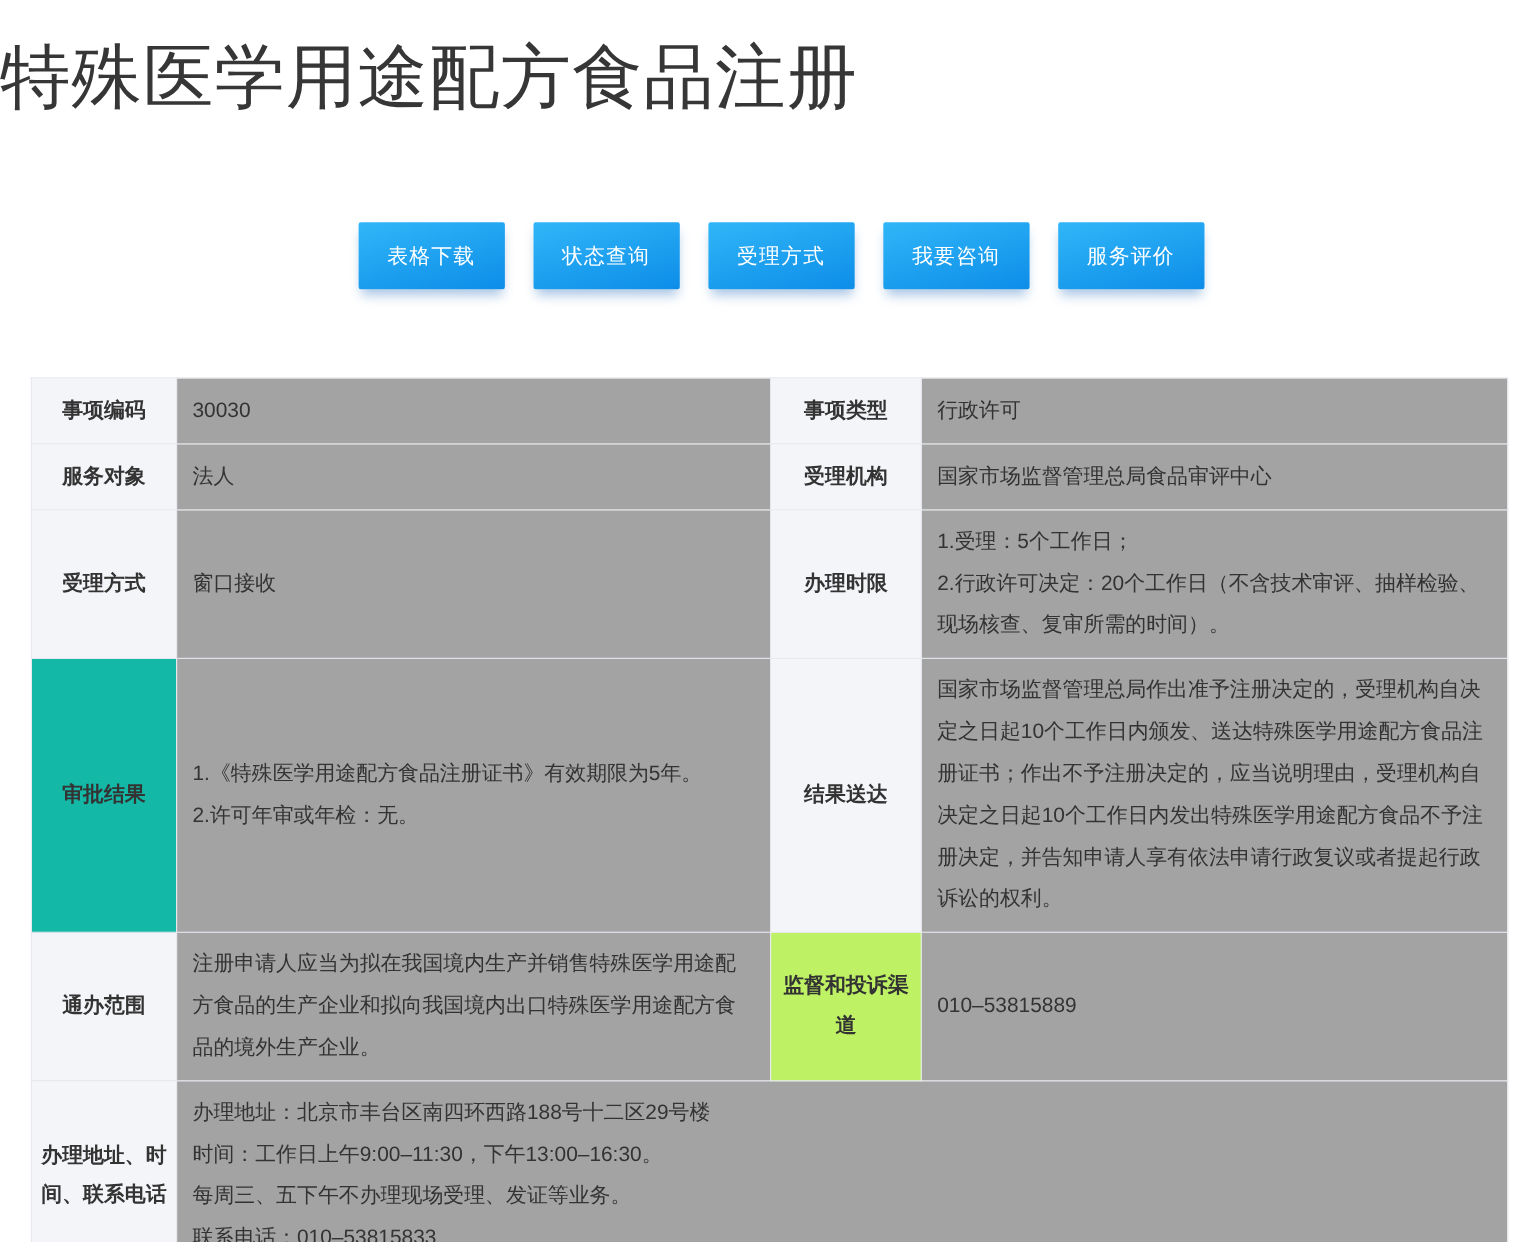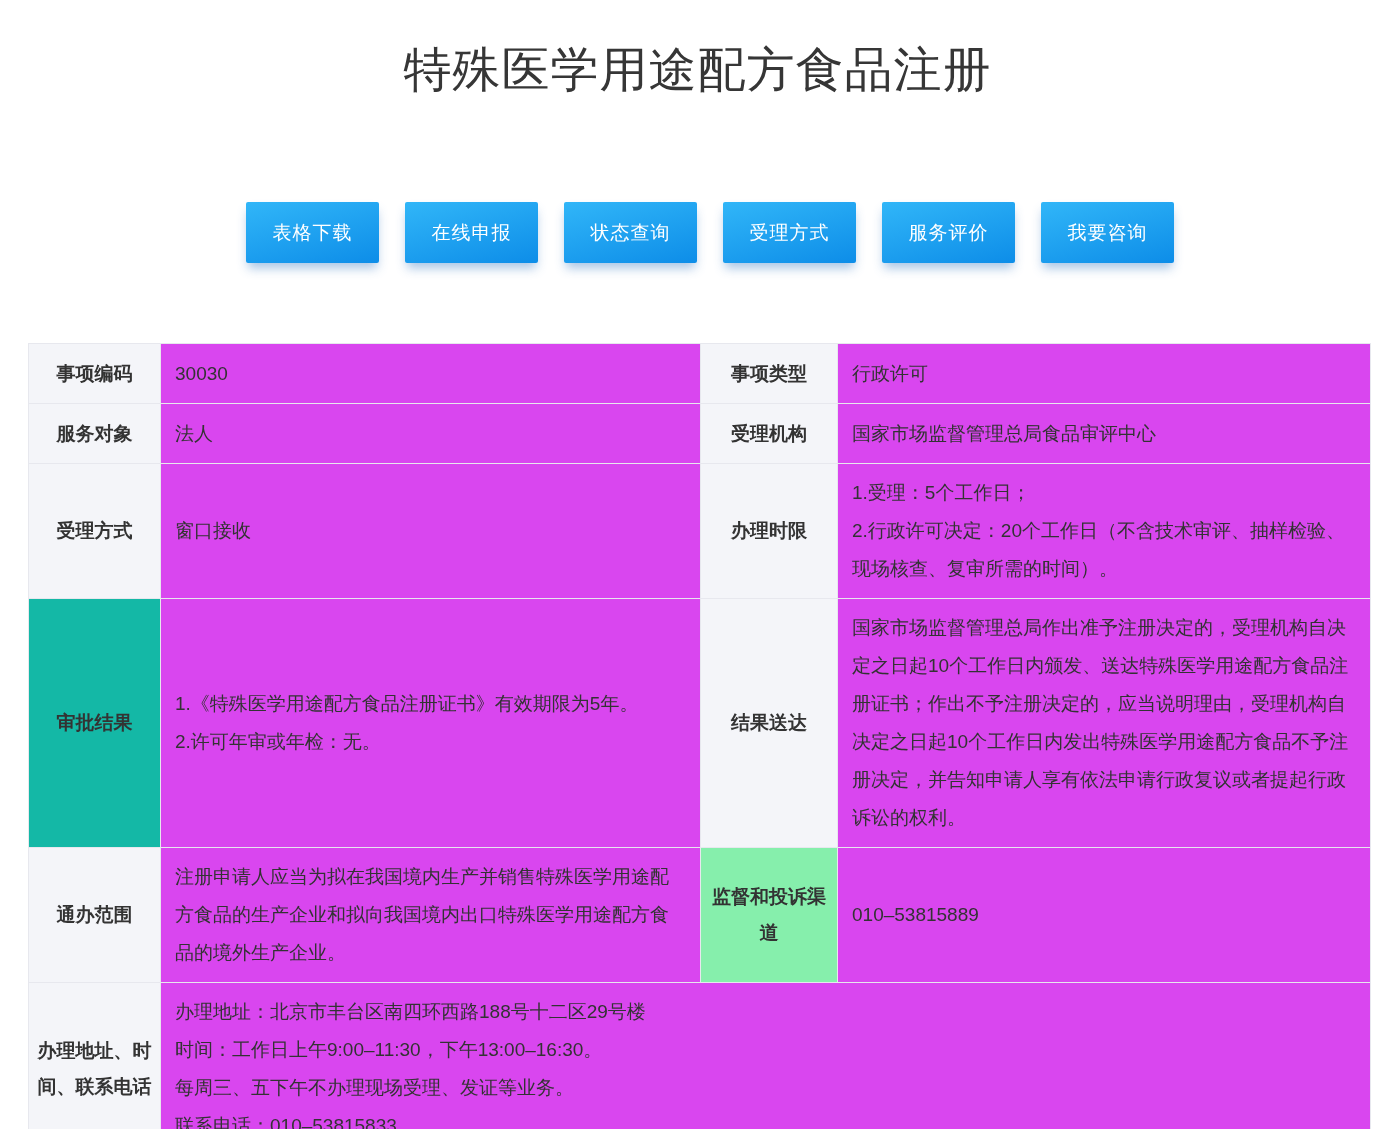--- a/index.html
+++ b/index.html
@@ -7,22 +7,21 @@
     width: 1395px;
     background: #ffffff;
     font-family: "Liberation Sans", "DejaVu Sans", sans-serif;
     color: #333333;
   }
   .page { width: 1395px; height: 1129px; overflow: hidden; }
 
   
   .page-title {
     margin-top: 38px;
-    text-align: center;
-    font-size: 48px;
+    font-size: 64px;
     line-height: 64px;
     font-weight: 500;
     color: #363636;
     letter-spacing: 1px;
   }
 
   
   .btn-row {
     margin-top: 100px;
     display: flex;
@@ -59,21 +58,21 @@
   }
   td.cell-label {
     background: #f4f5f9;
     text-align: center;
     font-weight: 600;
     color: #333333;
     padding: 8px;
     line-height: 36px;
   }
   td.cell-value {
-    background: #d946ef;
+    background: #a3a3a3;
     padding: 10px 14px;
     line-height: 38px;
     color: #333333;
     white-space: pre-line;
   }
   tr.r1 { height: 60px; margin-left: 36px; }
   tr.r2 { height: 60px; }
   tr.r3 { height: 133px; }
   tr.r4 { height: 203px; }
   tr.r5 { height: 133px; }
@@ -81,25 +80,24 @@
 </style>
 </head>
 <body>
 
 <div class="page">
 
   <h1 class="page-title">特殊医学用途配方食品注册</h1>
 
   <div class="btn-row">
     <button class="action-btn" style="background: linear-gradient(165deg, rgb(49, 182, 248) 0%, rgb(13, 141, 232) 100%);">表格下载</button>
-    <button class="action-btn" style="background: linear-gradient(165deg, rgb(49, 182, 248) 0%, rgb(13, 141, 232) 100%);">在线申报</button>
     <button class="action-btn" style="background: linear-gradient(165deg, rgb(49, 182, 248) 0%, rgb(13, 141, 232) 100%);">状态查询</button>
     <button class="action-btn" style="background: linear-gradient(165deg, rgb(49, 182, 248) 0%, rgb(13, 141, 232) 100%);">受理方式</button>
+    <button class="action-btn" style="background: linear-gradient(165deg, rgb(49, 182, 248) 0%, rgb(13, 141, 232) 100%);">我要咨询</button>
     <button class="action-btn" style="background: linear-gradient(165deg, rgb(49, 182, 248) 0%, rgb(13, 141, 232) 100%);">服务评价</button>
-    <button class="action-btn" style="background: linear-gradient(165deg, rgb(49, 182, 248) 0%, rgb(13, 141, 232) 100%);">我要咨询</button>
   </div>
 
   <table class="info-table">
     <colgroup>
       <col style="width:132px">
       <col style="width:540px">
       <col style="width:137px">
       <col style="width:533px">
     </colgroup>
     <tbody>
@@ -125,21 +123,21 @@
       <tr class="r4">
         <td class="cell-label" style="background: #14b8a6;">审批结果</td>
         <td class="cell-value">1.《特殊医学用途配方食品注册证书》有效期限为5年。
 2.许可年审或年检：无。</td>
         <td class="cell-label" style="background: rgb(244, 245, 249);">结果送达</td>
         <td class="cell-value">国家市场监督管理总局作出准予注册决定的，受理机构自决定之日起10个工作日内颁发、送达特殊医学用途配方食品注册证书；作出不予注册决定的，应当说明理由，受理机构自决定之日起10个工作日内发出特殊医学用途配方食品不予注册决定，并告知申请人享有依法申请行政复议或者提起行政诉讼的权利。</td>
       </tr>
       <tr class="r5">
         <td class="cell-label" style="background: rgb(244, 245, 249);">通办范围</td>
         <td class="cell-value">注册申请人应当为拟在我国境内生产并销售特殊医学用途配方食品的生产企业和拟向我国境内出口特殊医学用途配方食品的境外生产企业。</td>
-        <td class="cell-label" style="background: #86efac;">监督和投诉渠道</td>
+        <td class="cell-label" style="background: #bef264;">监督和投诉渠道</td>
         <td class="cell-value">010–53815889</td>
       </tr>
       <tr class="r6">
         <td class="cell-label" style="background: rgb(244, 245, 249);">办理地址、时间、联系电话</td>
         <td class="cell-value" colspan="3">办理地址：北京市丰台区南四环西路188号十二区29号楼
 时间：工作日上午9:00–11:30，下午13:00–16:30。
 每周三、五下午不办理现场受理、发证等业务。
 联系电话：010–53815833</td>
       </tr>
     </tbody>

